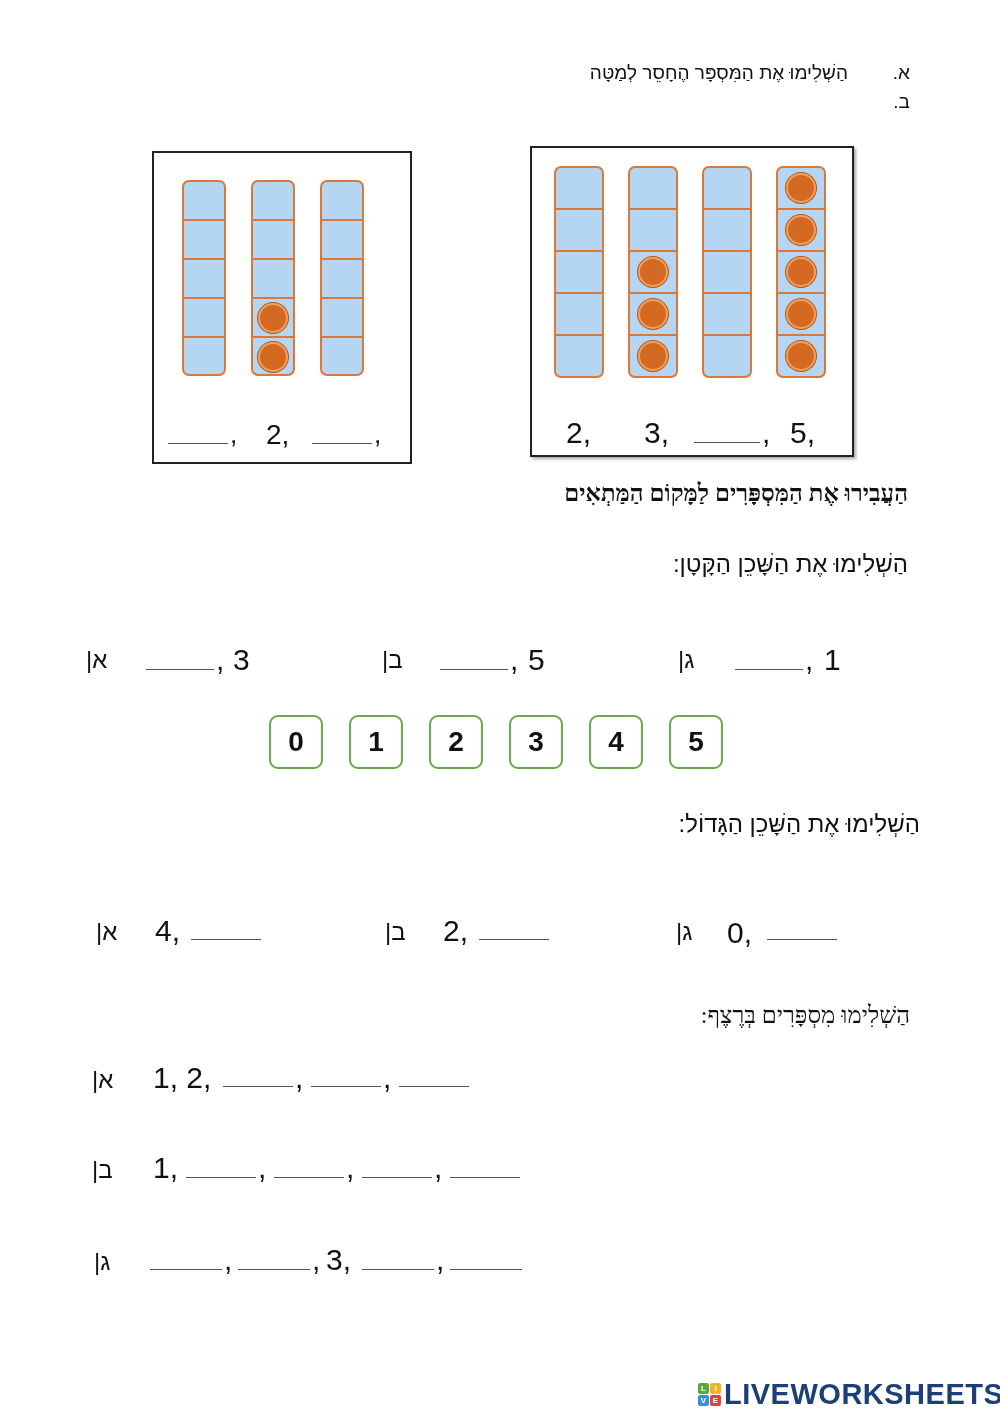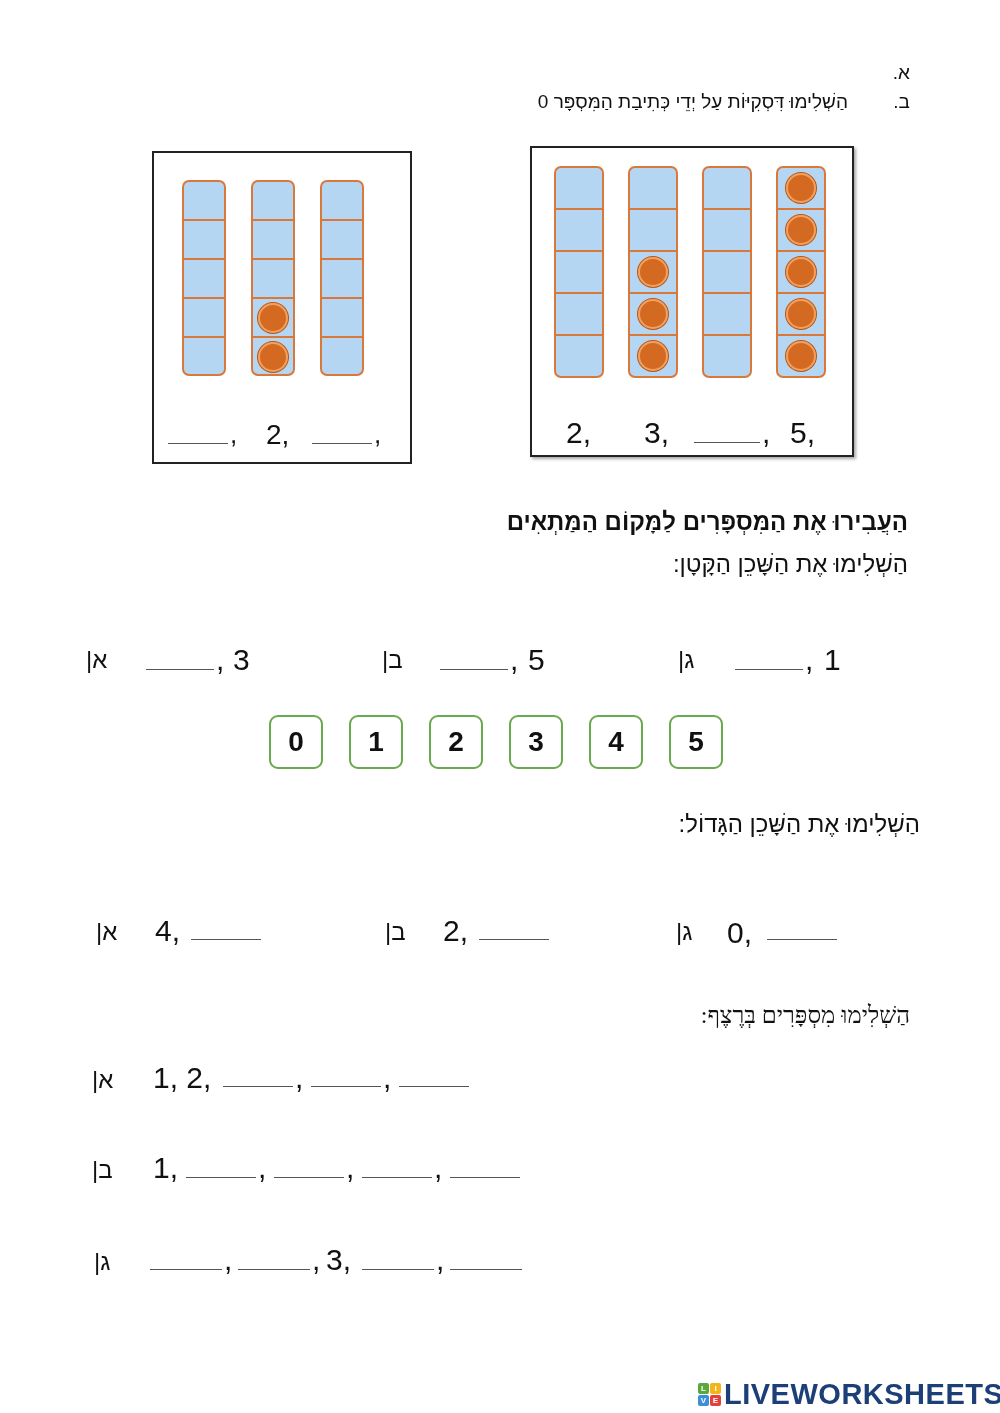--- a/index.html
+++ b/index.html
@@ -43,24 +43,24 @@
   .logo { position:absolute; left:698px; top:1378px; display:flex; align-items:center; }
   .logo-grid { display:grid; grid-template-columns:11px 11px; grid-template-rows:11px 11px; gap:1px; margin-right:3px; }
   .logo-grid span { display:flex; align-items:center; justify-content:center; font-size:8px; font-weight:bold; color:#fff; border-radius:2px; }
   .logo-text { font-size:29px; font-weight:bold; color:#1c3f78; letter-spacing:0.5px; font-family:"Liberation Sans", sans-serif; }
 </style>
 </head>
 <body>
 
 <div class="abs instr" style="right:90px; top:62px; width:420px; height:26px;">
   <span class="letter">א.</span>
+  <span class="txt">הַשְׁלִימוּ אֶת הַמִּסְפָּר הֶחָסֵר לְמַטָּה</span>
 </div>
 <div class="abs instr" style="right:90px; top:91px; width:420px; height:26px;">
   <span class="letter">ב.</span>
-  <span class="txt">הַשְׁלִימוּ דִּסְקִיּוֹת עַל יְדֵי כְּתִיבַת הַמִּסְפָּר 0</span>
 </div>
 
 <div class="frame-box" style="left:152px; top:151px; width:256px; height:309px;">
   <div class="ten-col" style="left:28px; top:27px; height:196px;">
     <div class="cell" style="height:39px"></div>
       <div class="cell" style="height:39px"></div>
       <div class="cell" style="height:39px"></div>
       <div class="cell" style="height:39px"></div>
       <div class="cell" style="height:38px"></div>
   </div>
@@ -134,21 +134,21 @@
         <span class="dot"></span>
       </div>
   </div>
   <span class="seq-text" style="left:34px; top:268px;">2,</span>
   <span class="seq-text" style="left:112px; top:268px;">3,</span>
   <div class="blank" style="left:162px; top:294px; width:66px;"></div>
   <span class="seq-text" style="left:230px; top:268px;">,</span>
   <span class="seq-text" style="left:258px; top:268px;">5,</span>
 </div>
 
-<div class="heading bold" style="right:92px; top:508px;">הַעֲבִירוּ אֶת הַמִּסְפָּרִים לַמָּקוֹם הַמַּתְאִים</div>
+<div class="heading bold" style="right:92px; top:480px;font-family:Liberation Serif, serif;">הַעֲבִירוּ אֶת הַמִּסְפָּרִים לַמָּקוֹם הַמַּתְאִים</div>
 <div class="heading" style="right:92px; top:550px;">הַשְׁלִימוּ אֶת הַשָּׁכֵן הַקָּטָן:</div>
 
 <span class="qlabel" style="left:86px; top:646px;">א|</span>
 <div class="blank" style="left:146px; top:669px; width:68px;"></div>
 <span class="num" style="left:216px; top:643px;">,</span>
 <span class="num" style="left:233px; top:643px;">3</span>
 
 <span class="qlabel" style="left:382px; top:646px;">ב|</span>
 <div class="blank" style="left:440px; top:669px; width:68px;"></div>
 <span class="num" style="left:510px; top:643px;">,</span>

